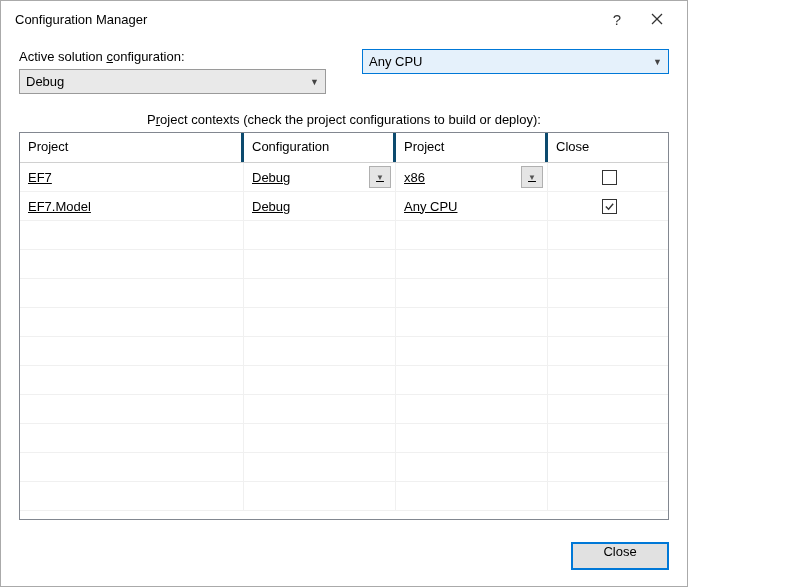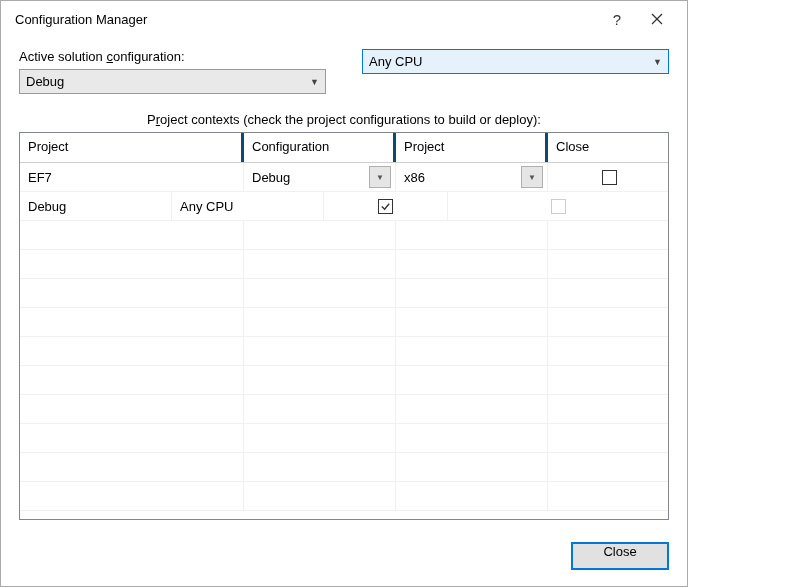--- a/index.html
+++ b/index.html
@@ -114,20 +114,21 @@
     .grid-row {
       display: flex;
       height: 29px;
       border-bottom: 1px solid #f0f0f0;
     }
     .grid-row .cell {
       padding: 4px 8px;
       border-right: 1px solid #f0f0f0;
       display: flex;
       align-items: center;
+      text-decoration: underline;
     }
     .cell.project { width: 224px; flex: 0 0 224px; }
     .cell.config  { width: 152px; flex: 0 0 152px; }
     .cell.platform{ width: 152px; flex: 0 0 152px; }
     .cell.build   { width: 124px; flex: 0 0 124px; justify-content: center; }
     .cell.deploy  { flex: 1; justify-content: center; border-right: none; }
     .cell-dd {
       padding: 0 !important;
     }
     .cell-dd-inner {
@@ -250,20 +251,21 @@
               </div>
             </div>
             <div class="cell build">
               <div class="checkbox"></div>
             </div>
             <div class="cell deploy">
               <div class="checkbox"></div>
             </div>
           </div>
           <div class="grid-row">
+            <div class="cell project">EF7.Model</div>
             <div class="cell config">Debug</div>
             <div class="cell platform">Any CPU</div>
             <div class="cell build">
               <div class="checkbox">
                 <svg viewBox="0 0 12 12">
                   <polyline points="2,6 5,9 10,3" fill="none" stroke="#333" stroke-width="1.5"></polyline>
                 </svg>
               </div>
             </div>
             <div class="cell deploy">

